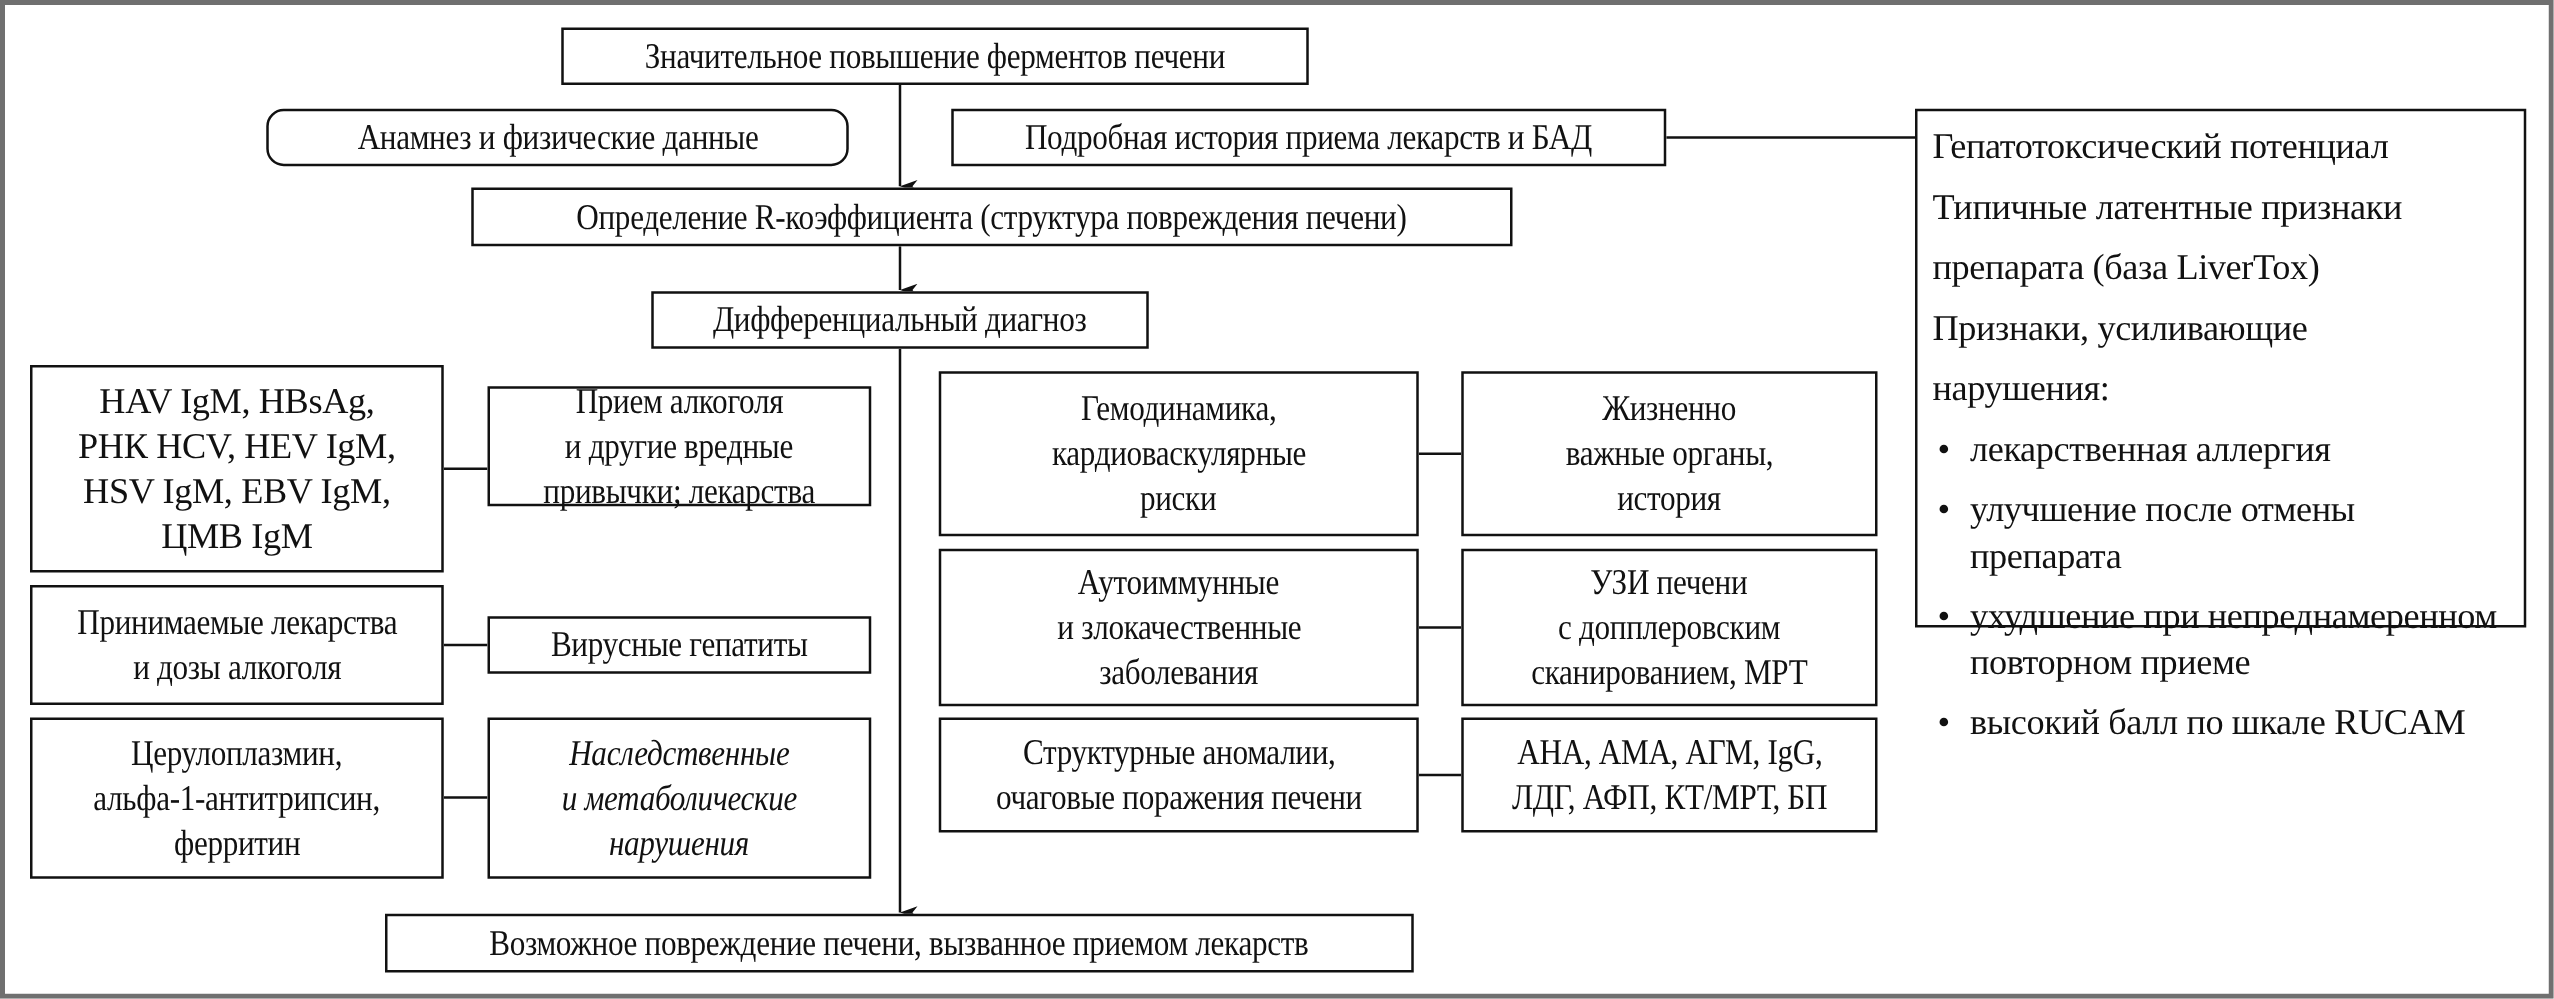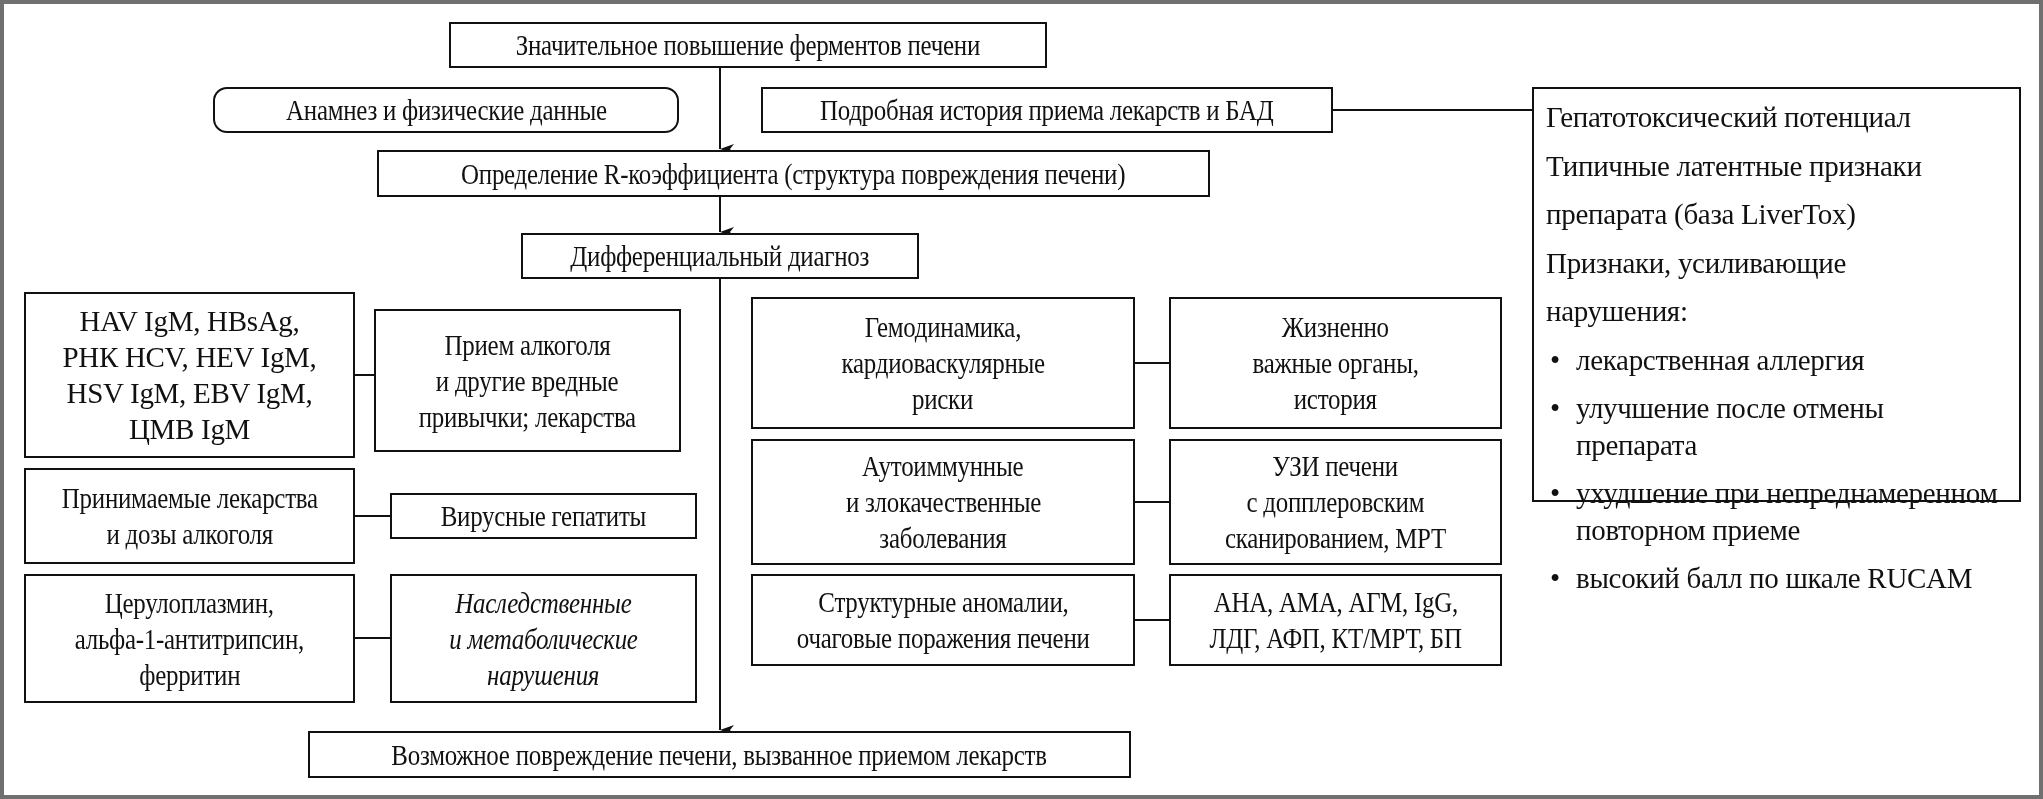--- a/index.html
+++ b/index.html
@@ -87,21 +87,21 @@
     <span class="ln">высокий балл по шкале RUCAM</span>
   </div>
 </div>
 
 <div class="box" style="left:24px;top:292px;width:331px;height:166px;">
   <span class="ln">HAV IgM, HBsAg,</span>
   <span class="ln">РНК HCV, HEV IgM,</span>
   <span class="ln">HSV IgM, EBV IgM,</span>
   <span class="ln">ЦМВ IgM</span>
 </div>
-<div class="box" style="left:374px;top:309px;width:307px;height:143px;">
+<div class="box" style="left:390px;top:309px;width:307px;height:96px;">
   <span class="ln cond">Прием алкоголя</span>
   <span class="ln cond">и другие вредные</span>
   <span class="ln cond">привычки; лекарства</span>
 </div>
 
 <div class="box" style="left:24px;top:468px;width:331px;height:96px;">
   <span class="ln cond">Принимаемые лекарства</span>
   <span class="ln cond">и дозы алкоголя</span>
 </div>
 <div class="box" style="left:390px;top:493px;width:307px;height:46px;">

